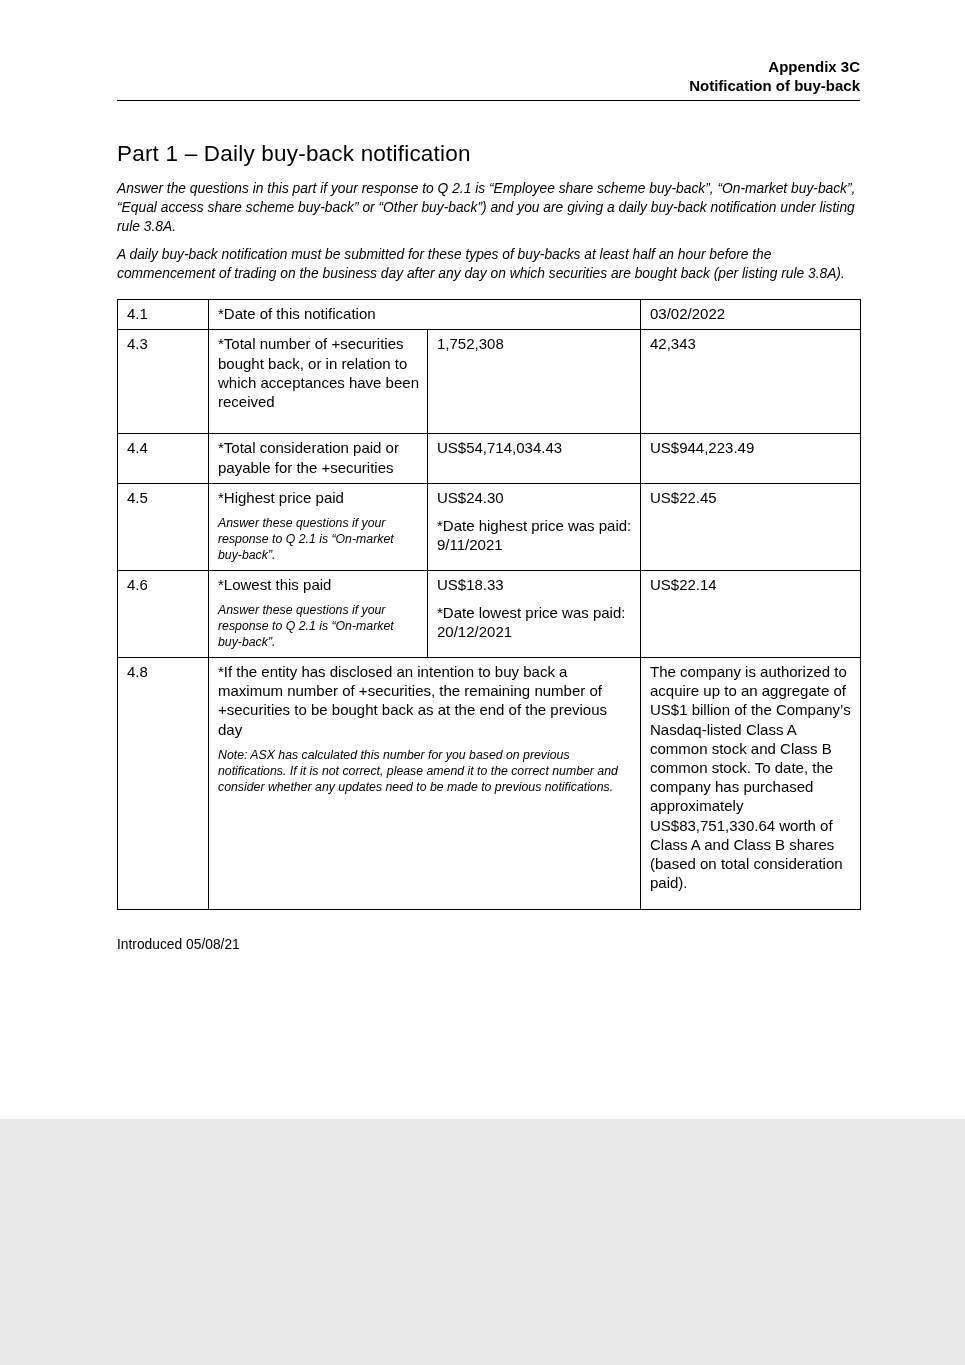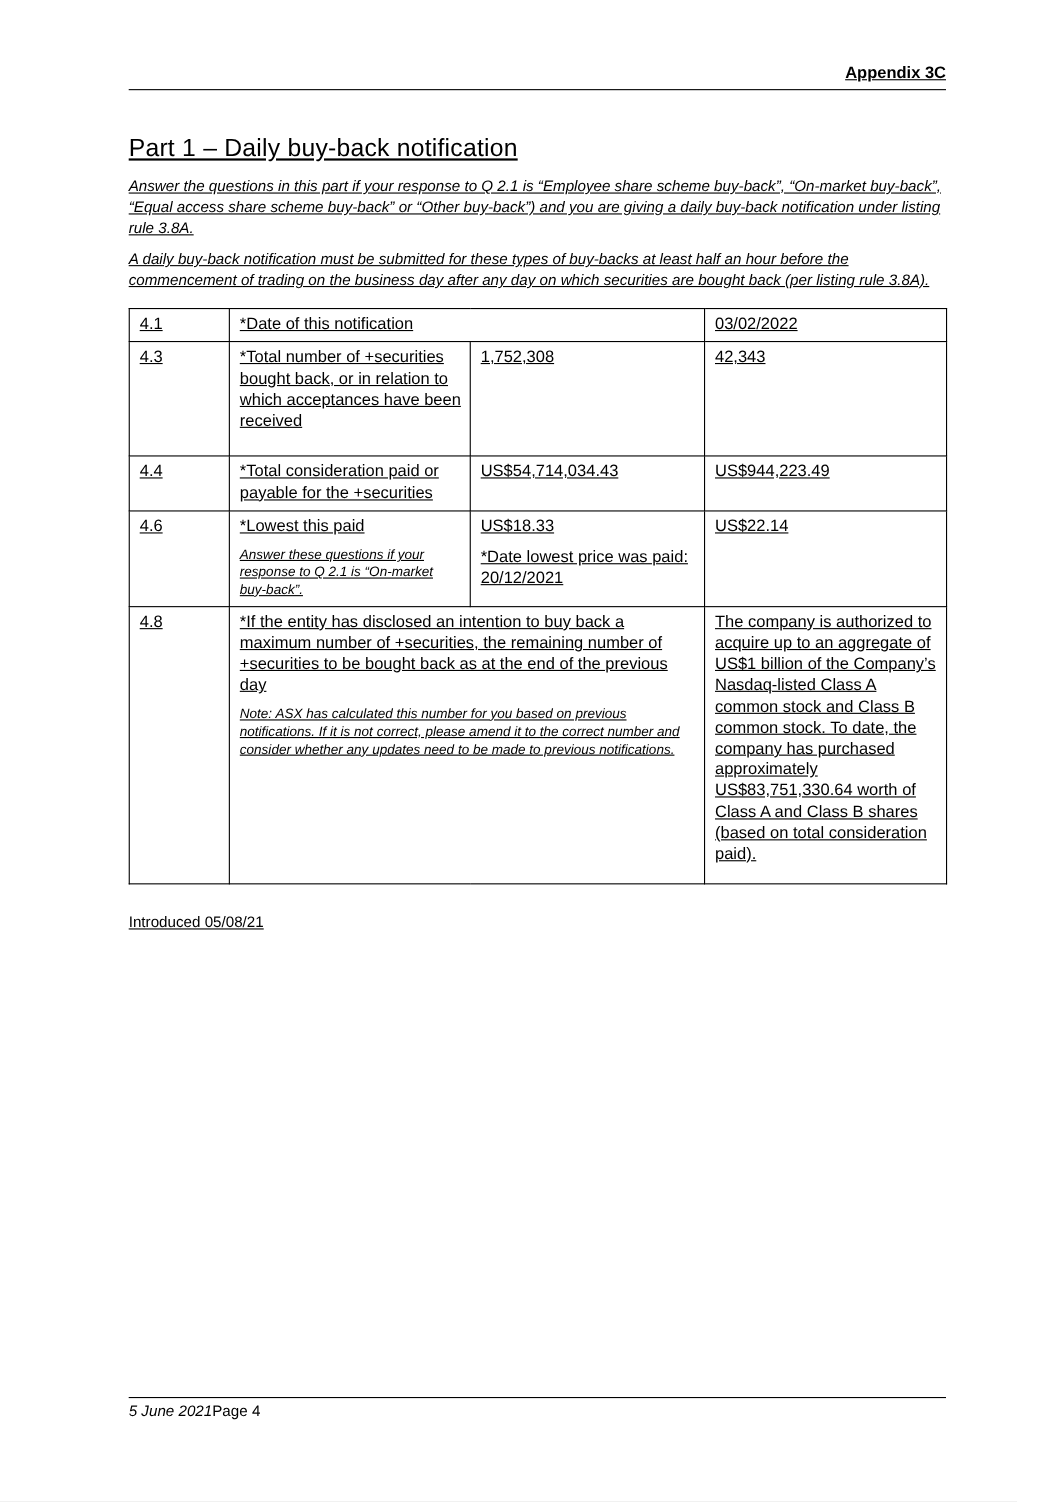--- a/index.html
+++ b/index.html
@@ -1,26 +1,25 @@
 <!DOCTYPE html>
 <html><head>
 <meta charset="utf-8">
 <style>
   * { box-sizing: border-box; }
   html, body { margin: 0; padding: 0; background: #e8e8e8; }
   .page {
     position: relative;
     width: 965px;
-    height: 1365px;
+    height: 1119px;
     margin: 0 auto;
     background: #ffffff;
     font-family: "Liberation Sans", sans-serif;
     color: #000;
     overflow: hidden;
-    text-decoration: underline;
   }
   .content { margin-left: 117px; margin-right: 105px; }
 
   
   .doc-header {
     padding-top: 57px;
     padding-bottom: 5px;
     border-bottom: 1px solid #000;
     text-align: right;
     font-weight: bold;
@@ -99,20 +98,21 @@
   .footer-date { font-style: italic; }
 </style>
 </head>
 <body>
 
 <div class="page">
   <div class="content">
 
     <div class="doc-header">
       <div>Appendix 3C</div>
+      <div>Notification of buy-back</div>
     </div>
 
     <h1 class="part-title">Part 1 – Daily buy-back notification</h1>
 
     <div class="intro">
       <p>Answer the questions in this part if your response to Q 2.1 is “Employee share scheme buy-back”, “On-market buy-back”, “Equal access share scheme buy-back” or “Other buy-back”) and you are giving a daily buy-back notification under listing rule 3.8A.</p>
       <p>A daily buy-back notification must be submitted for these types of buy-backs at least half an hour before the commencement of trading on the business day after any day on which securities are bought back (per listing rule 3.8A).</p>
     </div>
 
     <table class="buyback">
@@ -139,20 +139,32 @@
         <td>42,343</td>
       </tr>
 
       <tr class="h-44">
         <td>4.4</td>
         <td>*Total consideration paid or payable for the +securities</td>
         <td>US$54,714,034.43</td>
         <td>US$944,223.49</td>
       </tr>
 
+      <tr class="h-45">
+        <td>4.5</td>
+        <td>
+          <div>*Highest price paid</div>
+          <div class="cell-note">Answer these questions if your response to Q 2.1 is “On-market buy-back”.</div>
+        </td>
+        <td>
+          <p class="p1">US$24.30</p>
+          <p class="p2">*Date highest price was paid: 9/11/2021</p>
+        </td>
+        <td>US$22.45</td>
+      </tr>
 
       <tr class="h-46">
         <td>4.6</td>
         <td>
           <div>*Lowest this paid</div>
           <div class="cell-note">Answer these questions if your response to Q 2.1 is “On-market buy-back”.</div>
         </td>
         <td>
           <p class="p1">US$18.33</p>
           <p class="p2">*Date lowest price was paid: 20/12/2021</p>

